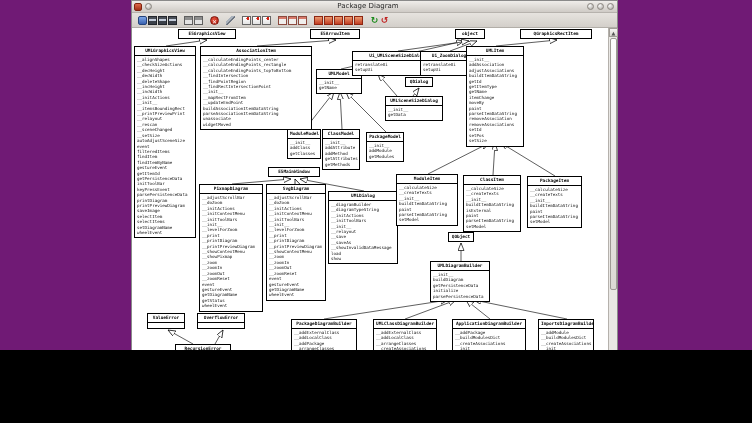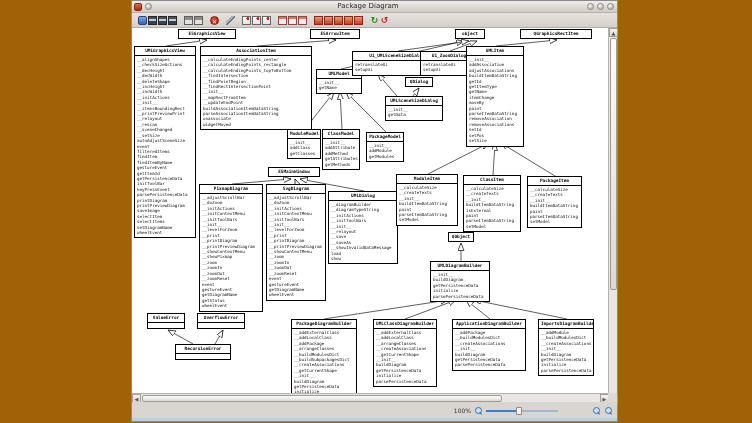--- a/index.html
+++ b/index.html
@@ -1,17 +1,17 @@
 <!DOCTYPE html>
 <html><head>
 <meta charset="utf-8">
 <style>
   html,body{margin:0;padding:0;background:#000;}
   *{box-sizing:border-box;}
-  .desktop{position:relative;width:752px;height:423px;background:#a16207;overflow:hidden;
+  .desktop{position:relative;width:752px;height:350px;background:#701a75;overflow:hidden;
            font-family:"DejaVu Sans",sans-serif;}
   
   .appwin{position:absolute;left:131px;top:0;width:487px;height:422px;
           background:#d9d6d2;border:1px solid #8a8a8a;}
   .titlebar{position:absolute;left:0;top:0;right:0;height:12px;
             background:linear-gradient(#efedea,#cfcbc6);display:flex;align-items:center;
             border-bottom:1px solid #b6b2ad;}
   .appicon{width:8px;height:8px;margin-left:2px;border-radius:2px;
            background:linear-gradient(#e06a4a,#a03018);border:1px solid #802510;}
   .tb-circlebtn{width:7px;height:7px;margin-left:3px;border-radius:50%;

